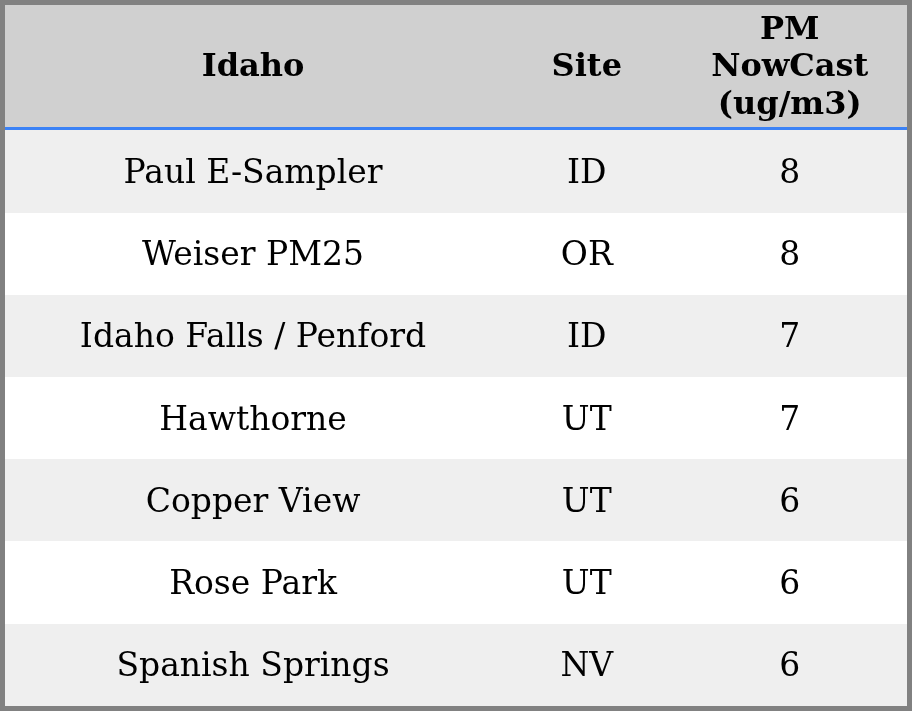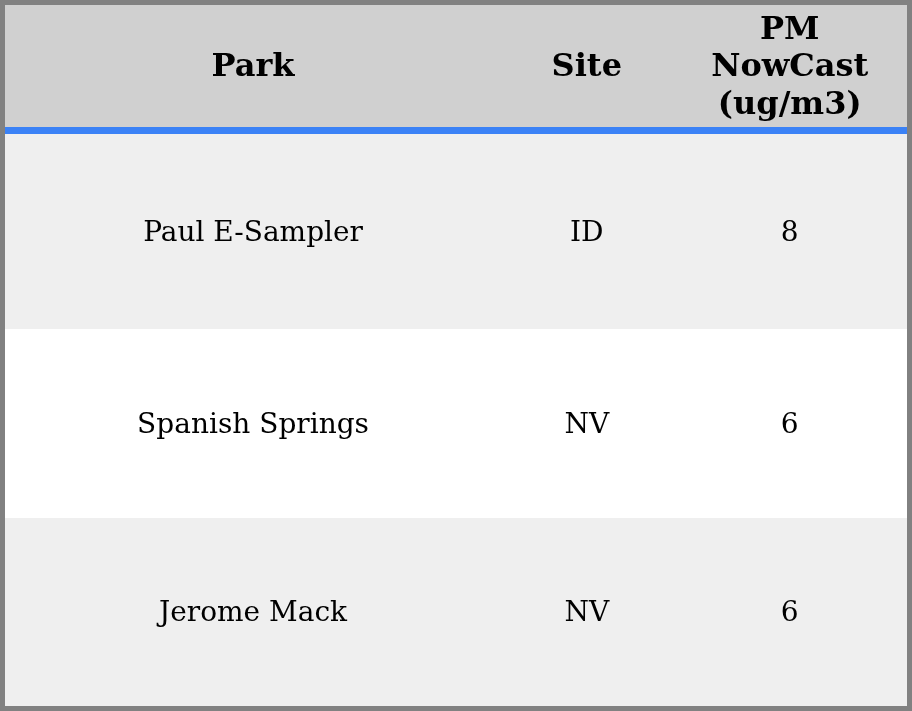--- a/index.html
+++ b/index.html
@@ -17,71 +17,91 @@
     background: #ffffff;
   }
   table.pm-table {
     width: 100%;
     height: 100%;
     border-collapse: collapse;
     table-layout: fixed;
   }
   .pm-table thead th {
     background: #d0d0d0;
-    border-bottom: 7px solid #3b82f6;
+    border-bottom: 3px solid #3b82f6;
     height: 122px;
     vertical-align: middle;
     text-align: center;
     font-size: 32px;
     font-weight: bold;
     line-height: 1.17;
     padding: 0;
   }
   .pm-table thead th .hdr-wrap {
     display: inline-block;
     max-width: 200px;
   }
   .pm-table tbody td {
     text-align: center;
     vertical-align: middle;
-    font-size: 28px;
+    font-size: 33px;
     font-weight: normal;
     padding: 15px;
   }
   .pm-table tbody tr:nth-child(odd)  { background: #efefef; }
   .pm-table tbody tr:nth-child(even) { background: #ffffff; }
 </style>
 </head>
 <body>
 
 <div class="table-frame">
   <table class="pm-table">
     <colgroup>
       <col style="width:55%">
       <col style="width:19%">
       <col style="width:26%">
     </colgroup>
     <thead>
       <tr>
-        <th><span class="hdr-wrap">Park</span></th>
+        <th><span class="hdr-wrap">Idaho</span></th>
         <th><span class="hdr-wrap">Site</span></th>
         <th><span class="hdr-wrap">PM NowCast (ug/m3)</span></th>
       </tr>
     </thead>
     <tbody>
       <tr>
         <td>Paul E-Sampler</td>
         <td>ID</td>
         <td>8</td>
       </tr>
       <tr>
-        <td>Spanish Springs</td>
-        <td>NV</td>
+        <td>Weiser PM25</td>
+        <td>OR</td>
+        <td>8</td>
+      </tr>
+      <tr>
+        <td>Idaho Falls / Penford</td>
+        <td>ID</td>
+        <td>7</td>
+      </tr>
+      <tr>
+        <td>Hawthorne</td>
+        <td>UT</td>
+        <td>7</td>
+      </tr>
+      <tr>
+        <td>Copper View</td>
+        <td>UT</td>
         <td>6</td>
       </tr>
       <tr>
-        <td>Jerome Mack</td>
+        <td>Rose Park</td>
+        <td>UT</td>
+        <td>6</td>
+      </tr>
+      <tr>
+        <td>Spanish Springs</td>
         <td>NV</td>
         <td>6</td>
       </tr>
     </tbody>
   </table>
 </div>
 
 </body></html>

